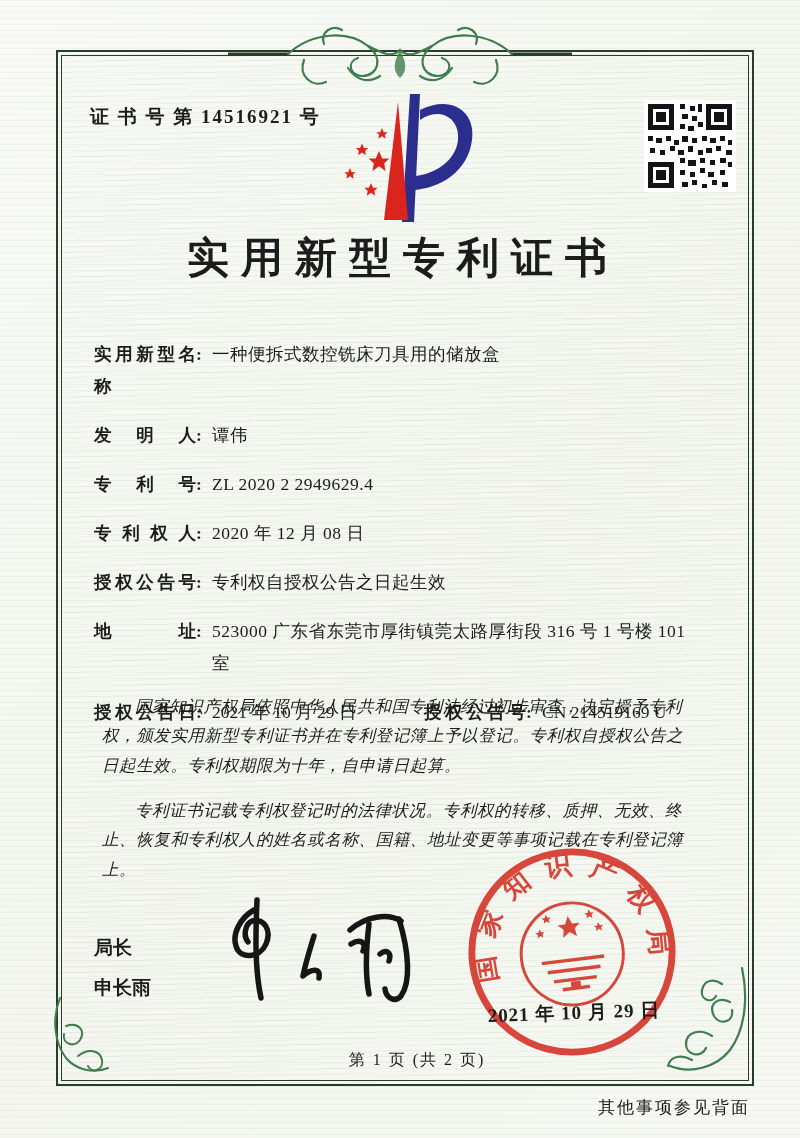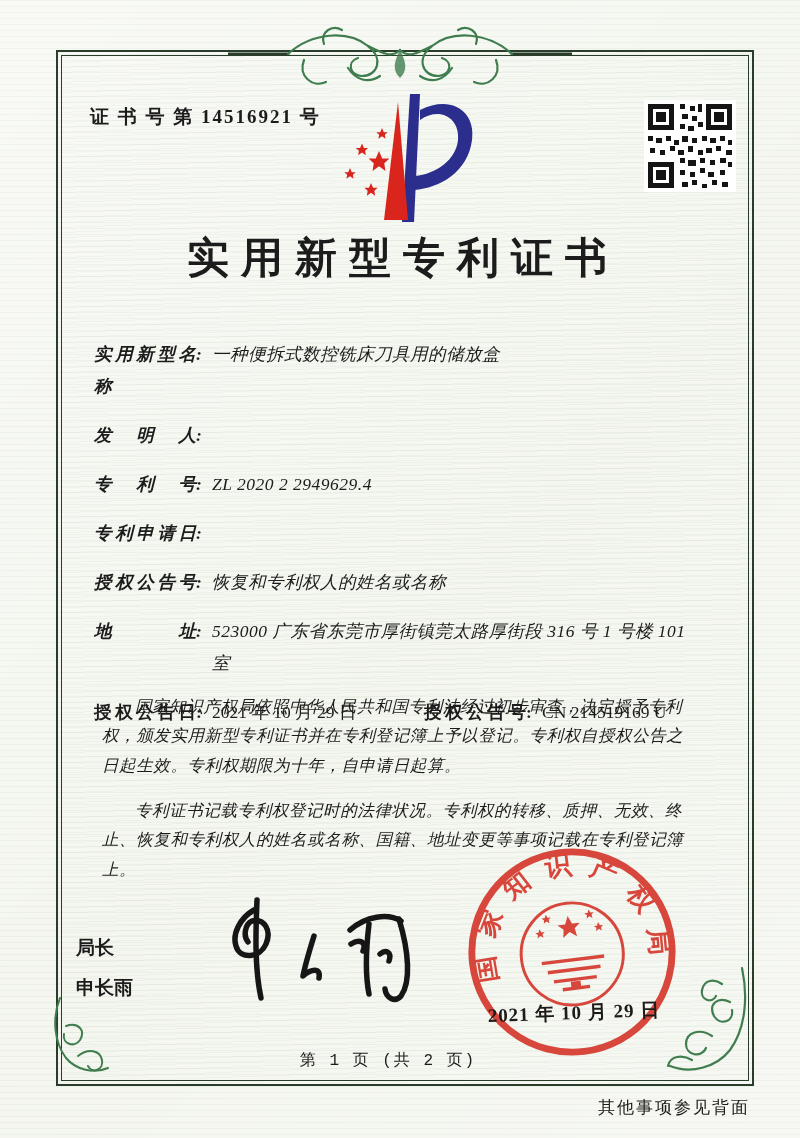--- a/index.html
+++ b/index.html
@@ -27,41 +27,41 @@
   .frame::after{
     content:"";position:absolute;inset:3px;border:1px solid var(--border-green);pointer-events:none;
   }
   .abs{position:absolute;}
   .cert-no{left:90px;top:104px;font-size:19px;letter-spacing:2px;font-weight:bold;}
   .title{
     left:56px;top:230px;width:694px;text-align:center;
     font-size:42px;font-weight:bold;letter-spacing:12px;
   }
   .fields{left:94px;top:338px;width:612px;font-size:17.5px;}
-  .row{display:flex;line-height:32px;margin-bottom:17px;align-items:flex-start;font-style:italic;}
+  .row{display:flex;line-height:32px;margin-bottom:17px;align-items:flex-start;}
   .row .label{
     display:inline-block;width:102px;flex:0 0 102px;
     text-align:justify;text-align-last:justify;font-weight:bold;
   }
   .row .colon{flex:0 0 16px;font-weight:bold;}
   .row .value{flex:1;letter-spacing:0.5px;}
   .grant-row{display:flex;line-height:32px;font-size:17.5px;}
   .grant-row .label{display:inline-block;width:102px;flex:0 0 102px;text-align:justify;text-align-last:justify;font-weight:bold;}
   .grant-row .colon{flex:0 0 16px;font-weight:bold;}
   .grant-row .value1{flex:0 0 212px;}
   .grant-row .label2{display:inline-block;width:102px;flex:0 0 102px;text-align:justify;text-align-last:justify;font-weight:bold;}
   .paras{left:86px;top:676px;width:630px;font-size:16.5px;line-height:1.78;}
   .paras p{margin:16px;text-indent:2em;letter-spacing:0.6px;font-style:italic;}
-  .commissioner{left:76px;top:928px;font-size:19px;line-height:40px;font-weight:bold;}
+  .commissioner{left:94px;top:928px;font-size:19px;line-height:40px;font-weight:bold;}
   .seal-date{
     left:468px;top:1000px;width:212px;text-align:center;
     font-size:19px;font-weight:bold;letter-spacing:1px;color:#1e1a18;
     transform:rotate(-2deg);
   }
-  .page-footer{left:41px;top:1050px;width:694px;text-align:center;font-size:16px;letter-spacing:2px;font-family:Liberation Mono, monospace;}
+  .page-footer{left:70px;top:1050px;width:694px;text-align:center;font-size:16px;letter-spacing:2px;}
   .back-note{left:56px;top:1096px;width:694px;text-align:right;font-size:17px;letter-spacing:2px;}
   svg{display:block;}
   .seal-svg{opacity:0.93;}
 </style>
 </head>
 <body>
 
 <div class="frame"></div>
 
 <svg class="abs" style="left:228px;top:14px;" width="344" height="86" viewBox="0 0 344 86">
@@ -136,34 +136,36 @@
 
 <div class="abs fields">
   <div class="row">
     <span class="label">实用新型名称</span>
       <span class="colon">:</span>
     <span class="value">一种便拆式数控铣床刀具用的储放盒</span>
   </div>
   <div class="row">
     <span class="label">发明人</span>
       <span class="colon">:</span>
+    <span class="value">谭伟</span>
   </div>
   <div class="row">
     <span class="label">专利号</span>
       <span class="colon">:</span>
     <span class="value">ZL 2020 2 2949629.4</span>
   </div>
   <div class="row">
-    <span class="label">专利申请日</span>
-      <span class="colon">:</span>
+    <span class="label">专利权人</span>
+      <span class="colon">:</span>
+    <span class="value">2020 年 12 月 08 日</span>
   </div>
   <div class="row">
     <span class="label">授权公告号</span>
       <span class="colon">:</span>
-    <span class="value">恢复和专利权人的姓名或名称</span>
+    <span class="value">专利权自授权公告之日起生效</span>
   </div>
   <div class="row">
     <span class="label">地址</span>
       <span class="colon">:</span>
     <span class="value">523000 广东省东莞市厚街镇莞太路厚街段 316 号 1 号楼 101 室</span>
   </div>
   <div class="grant-row">
     <span class="label">授权公告日</span>
       <span class="colon">:</span>
     <span class="value1">2021 年 10 月 29 日</span>

